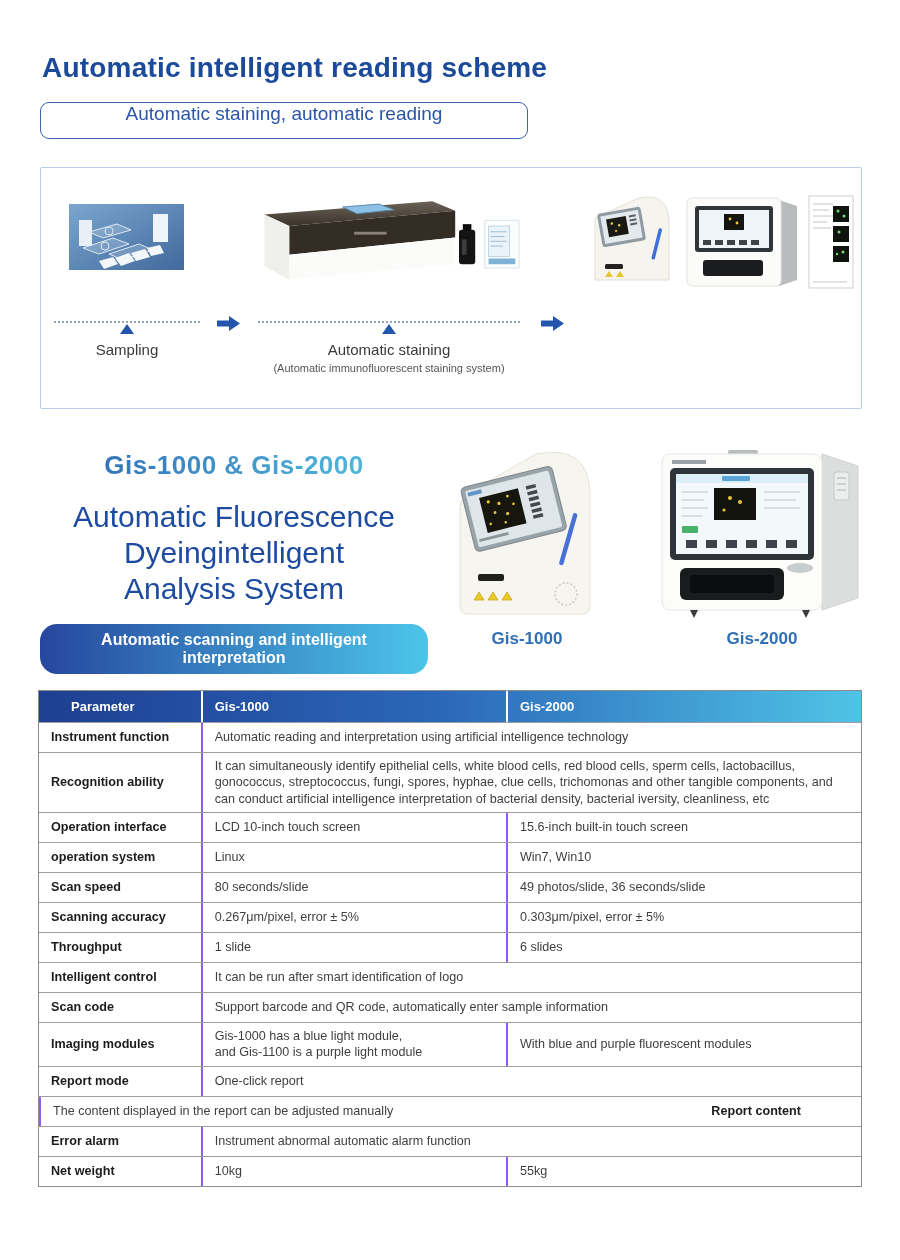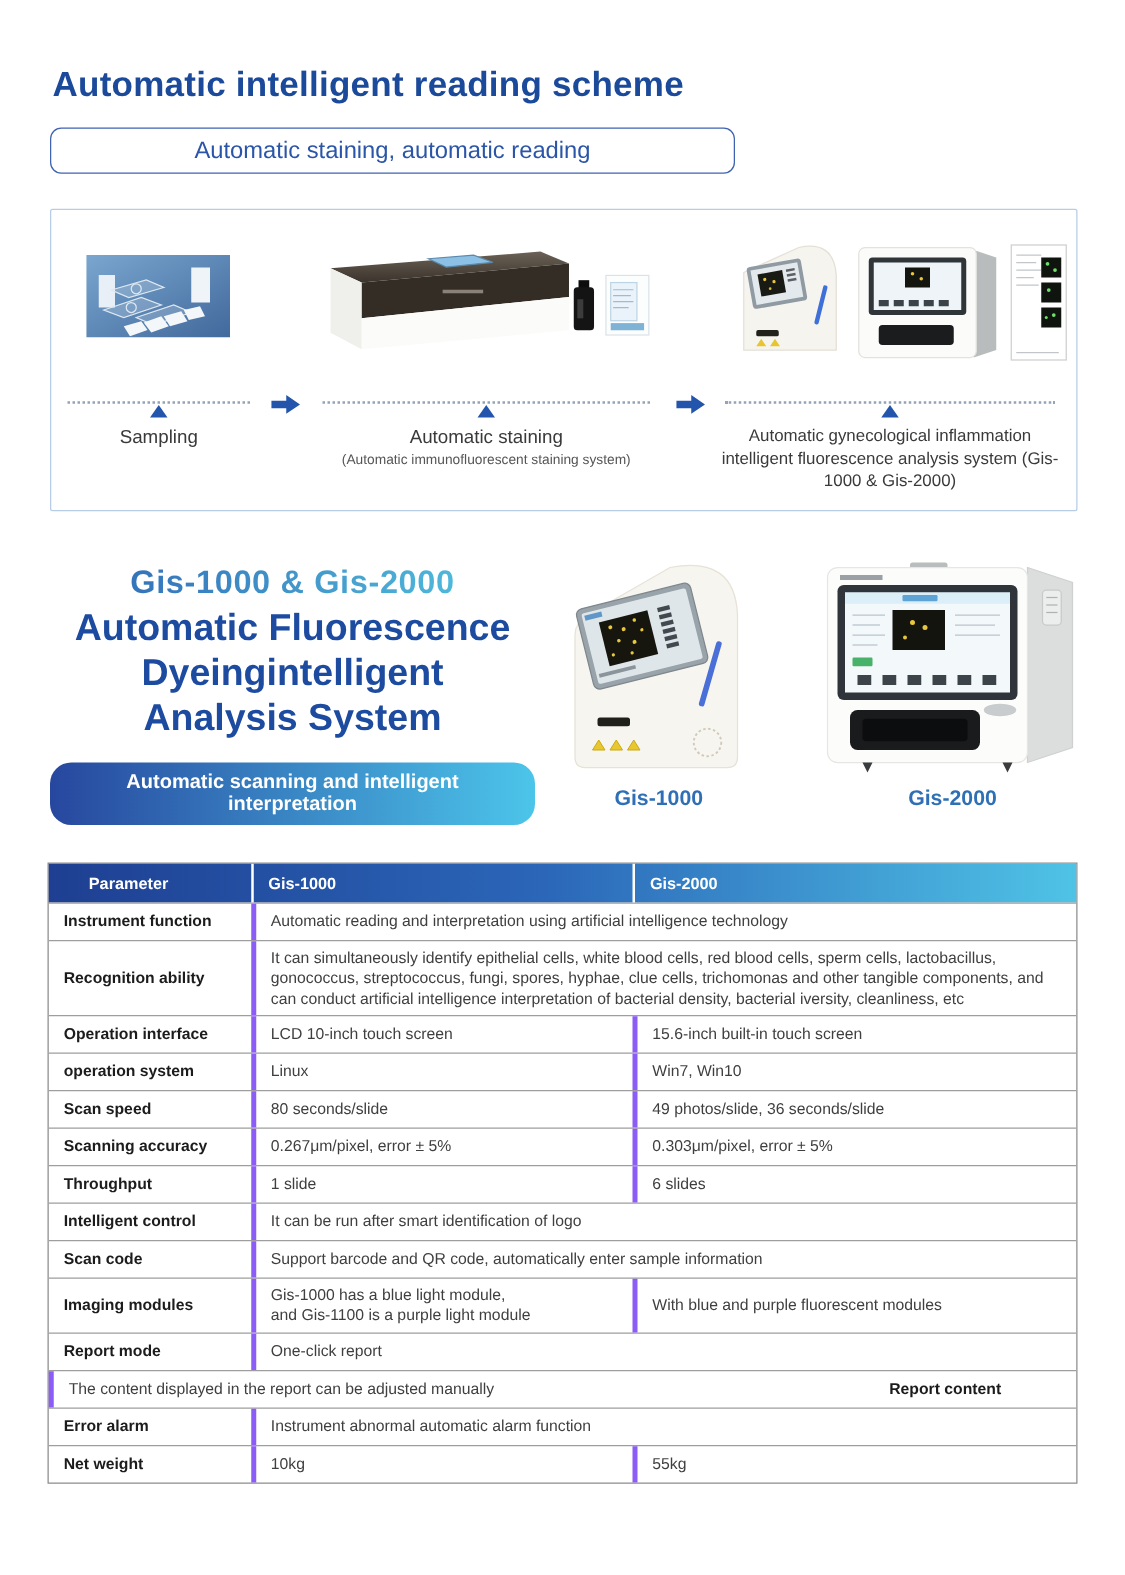--- a/index.html
+++ b/index.html
@@ -3,60 +3,60 @@
 <meta charset="utf-8">
 <style>
   * { box-sizing: border-box; margin: 0; padding: 0; }
   html,body { background:#fff; }
   body { font-family: "Liberation Sans", "DejaVu Sans", sans-serif; }
   .page { position:relative; width:900px; height:1260px; background:#fff; overflow:hidden; margin:0 auto; }
 
   
   .main-title { position:absolute; left:42px; top:52px; font-size:28px; font-weight:800;
     color:#1b4a9b; letter-spacing:.2px; }
-  .banner-box { position:absolute; left:40px; top:102px; width:548px; height:37px;
-    border:1.6px solid #3f63b0; border-radius:9px; display:flex; align-items:center; justify-content:center; }
+  .banner-box { position:absolute; left:40px; top:102px; width:488px; height:37px;
+    border:1.6px solid #3f63b0; border-radius:9px; display:flex; justify-content:center; }
   .banner-box span { font-size:19px; color:#2b55a8; }
 
   
   .flow-box { position:absolute; left:40px; top:167px; width:822px; height:242px;
     border:1px solid #b6cce7; border-radius:2px; background:#fff; }
   .flow-img { position:absolute; }
   .flow-step { position:absolute; display:flex; flex-direction:column; align-items:center; }
   .dots { border-top:2px dotted #94a3b6; width:100%; height:0; }
   .tri { width:0; height:0; border-left:7px solid transparent; border-right:7px solid transparent;
     border-bottom:10px solid #2355ad; margin-top:1px; }
   .step-label { margin-top:6px; font-size:15px; color:#3a3a3a; text-align:center; line-height:1.35; }
   .step-sublabel { margin-top:2px; font-size:11px; color:#555; text-align:right; }
   .step-label.small { font-size:13.5px; }
   .flow-arrow { position:absolute; }
 
   
   .hero-left { position:absolute; left:40px; top:450px; width:388px; text-align:center; }
   .models-heading { font-size:26px; font-weight:700; letter-spacing:.5px;
     background:linear-gradient(90deg,#2e63b2,#55c8e2);
     -webkit-background-clip:text; background-clip:text; color:transparent; }
-  .hero-heading { margin-top:4px; font-size:30px; font-weight:700; color:#1c4ba0; line-height:1.2; }
+  .hero-heading { margin-top:18px; font-size:30px; font-weight:400; color:#1c4ba0; line-height:1.2; }
   .badge-pill { display:inline-block; margin-top:17px; padding:7px 24px; border-radius:17px;
     background:linear-gradient(90deg,#27479e,#4cc5ea); color:#fff; font-size:16px; font-weight:700; }
   .product-figure { position:absolute; }
   .product-label { position:absolute; text-align:center; font-size:17px; font-weight:600; color:#2f6fb5; }
 
   
   .spec-table { position:absolute; left:38px; top:690px; width:824px; border:1px solid #8c8c8c; background:#fff; }
   .thead { display:flex; background:linear-gradient(90deg,#1e3f92 0%,#2b66b8 48%,#4fc3e6 100%);
     color:#fff; font-weight:700; font-size:13px; }
   .th { padding:8px 12px; }
   .th-1 { width:162px;padding-left:32px; }
   .th-2 { width:306px; border-left:2px solid #fff; }
   .th-3 { width:356px; border-left:2px solid #fff; }
   .trow { display:flex; border-top:1px solid #9e9e9e; align-items:stretch; }
   .tc { padding:5px 12px; display:flex; align-items:center; min-height:29px; font-size:12.6px; line-height:1.3; }
   .tc-param { width:162px; font-weight:700; color:#1c1c1c; }
-  .tc-val { color:#3f3f3f; border-left:4px solid #8b5cf6; white-space:pre-line; }
+  .tc-val { color:#3f3f3f; border-left:2px solid #8b5cf6; white-space:pre-line; }
   .w-g1 { width:306px; }
   .w-g2 { width:356px; }
   .w-span { width:662px; }
 </style>
 </head>
 <body>
 
 <div class="page">
 
   <div class="main-title">Automatic intelligent reading scheme</div>
@@ -200,25 +200,20 @@
       <div class="step-label">Automatic staining</div>
       <div class="step-sublabel">(Automatic immunofluorescent staining system)</div>
     </div>
 
     <div class="flow-arrow" style="left:500px;top:147px;">
       <svg width="24" height="17">
           <path d="M0 5.5h12V1l11 7.5L12 16v-4.5H0z" fill="#2355ad"></path>
         </svg>
     </div>
 
-    <div class="flow-step" style="left:530px;top:153px;width:282px;">
-      <div class="dots" style="width:264px;"></div>
-      <div class="tri"></div>
-      <div class="step-label small">Automatic gynecological inflammation intelligent fluorescence analysis system (Gis-1000 &amp; Gis-2000)</div>
-    </div>
   </div>
 
   <div class="hero-left">
     <div class="models-heading">Gis-1000 &amp; Gis-2000</div>
     <div class="hero-heading">
       <div>Automatic Fluorescence</div>
       <div>Dyeingintelligent</div>
       <div>Analysis System</div>
     </div>
     <div class="badge-pill">Automatic scanning and intelligent interpretation</div>

